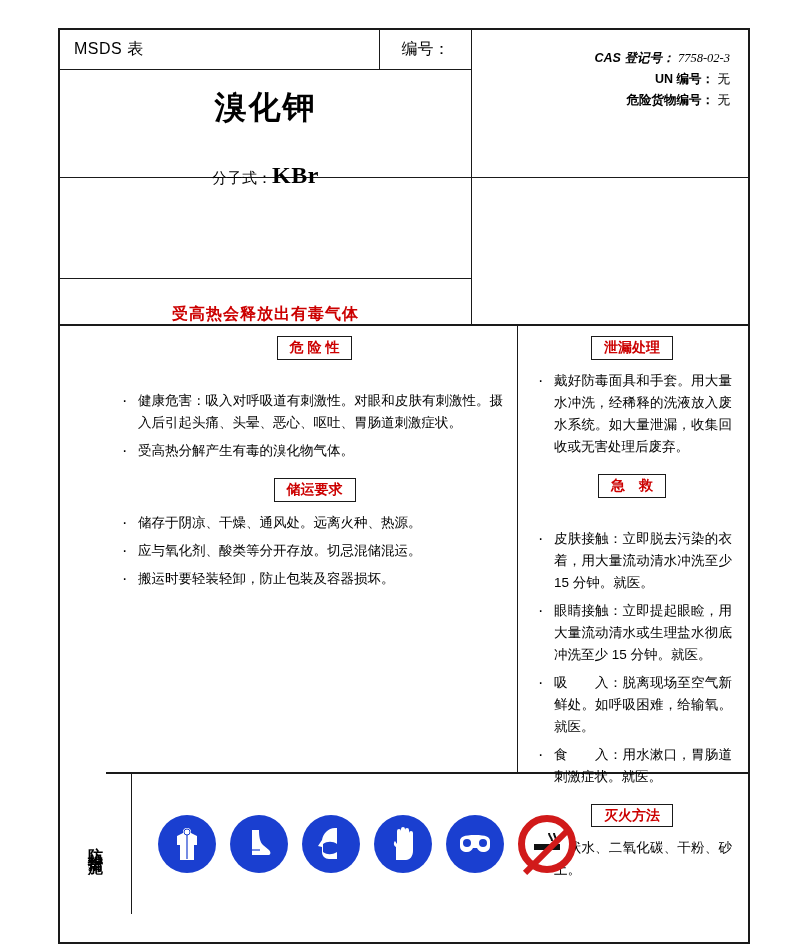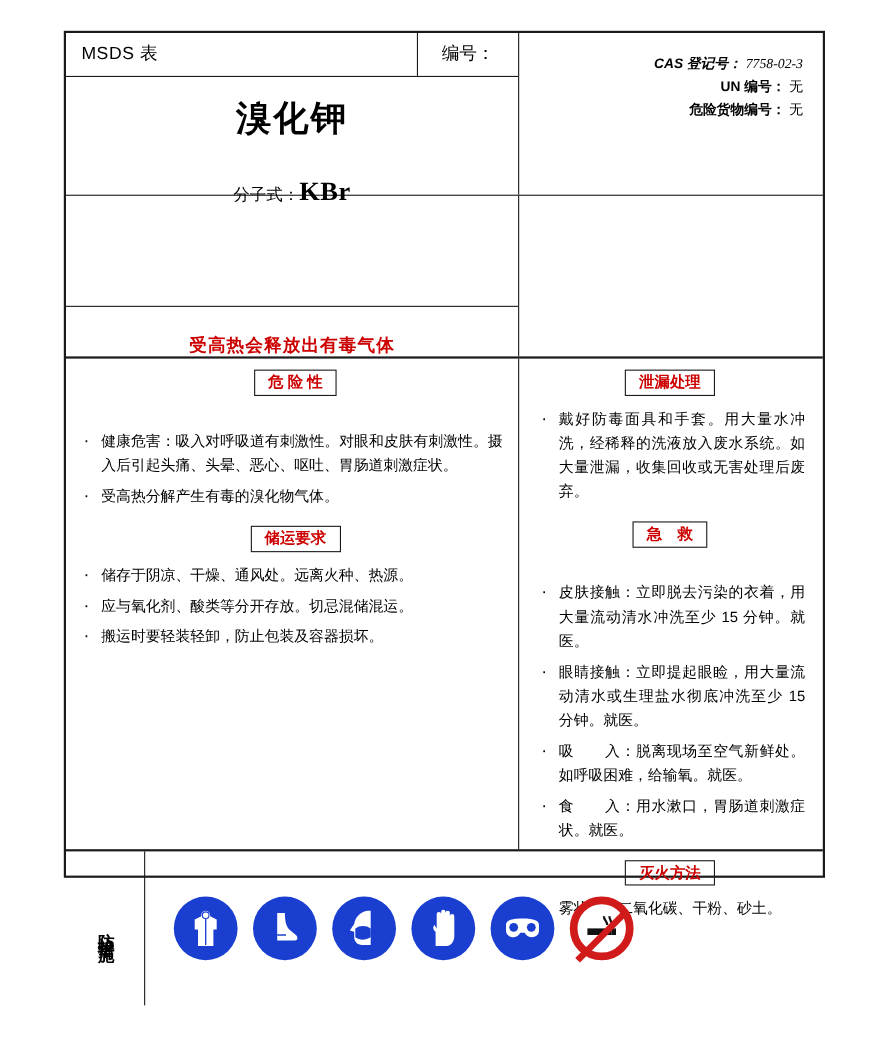--- a/index.html
+++ b/index.html
@@ -17,21 +17,21 @@
     position: relative;
     width: 800px;
     height: 944px;
     box-sizing: border-box;
   }
   .sheet {
     position: absolute;
     left: 58px;
     top: 28px;
     width: 692px;
-    height: 770px;
+    height: 916px;
     border: 2px solid #1a1a1a;
     box-sizing: border-box;
   }
 
   
   .header-row {
     display: flex;
     height: 148px;
     border-bottom: 1.5px solid #1a1a1a;
     box-sizing: border-box;
@@ -141,20 +141,21 @@
     letter-spacing: 1px;
   }
   .band-right { flex: 1; }
 
   
   .main-row {
     display: flex;
     height: 448px;
     border-bottom: 2px solid #1a1a1a;
     box-sizing: border-box;
+    margin-left: 46px;
   }
   .col-left {
     width: 412px;
     border-right: 1.5px solid #1a1a1a;
     box-sizing: border-box;
     padding: 10px 14px 0 10px;
   }
   .col-right {
     flex: 1;
     box-sizing: border-box;

